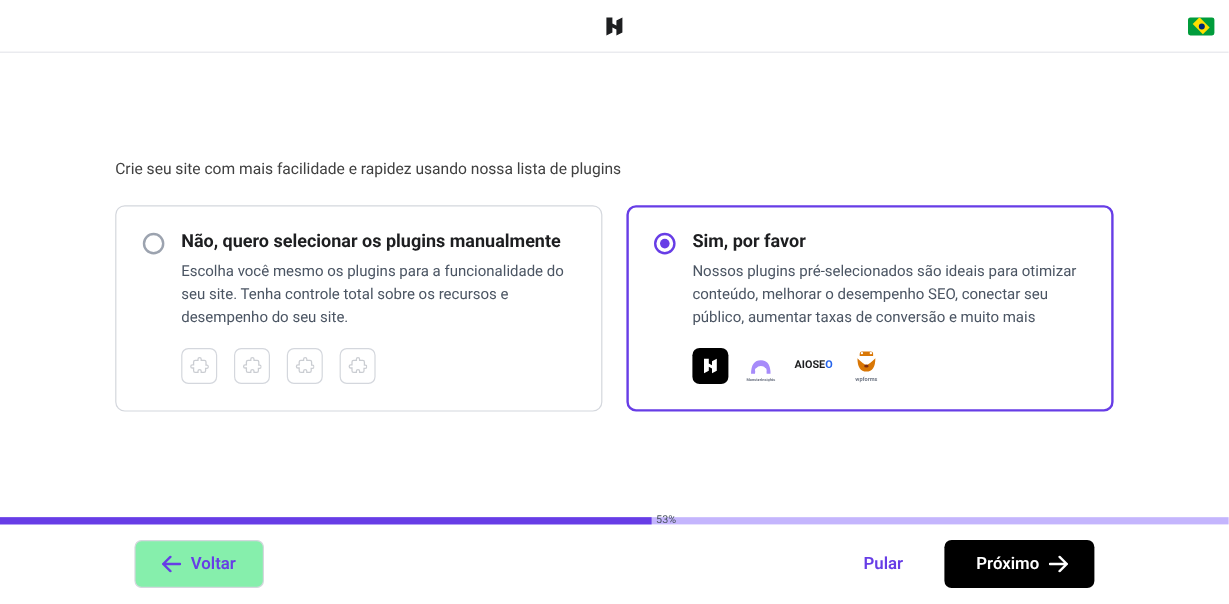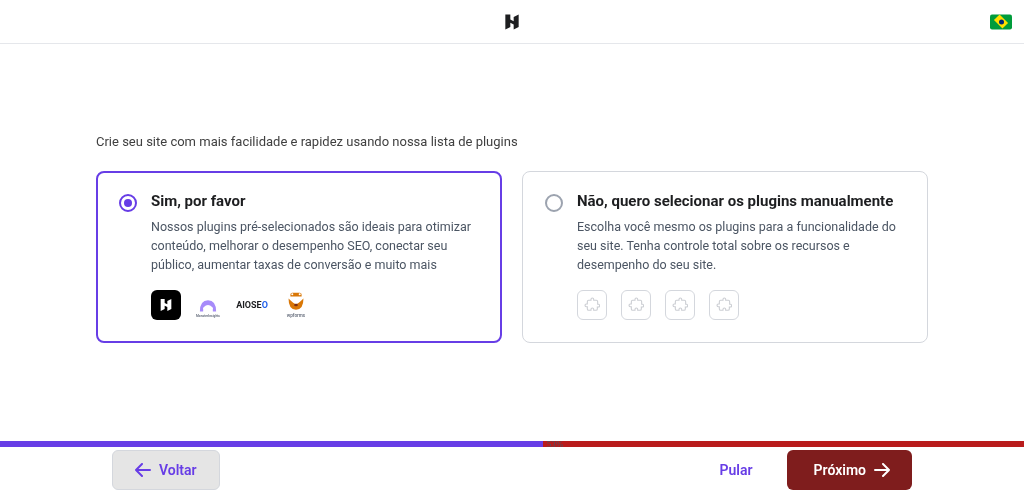--- a/index.html
+++ b/index.html
@@ -146,24 +146,23 @@
     border: 1px solid #d4d7dd;
     border-radius: 6px;
     display:flex;align-items:center;justify-content:center;
   }
   .plugin-empty svg { opacity: .35; }
 
   
   .progress-bar {
     position: absolute;
     left: 0; right: 0;
-    top: 441px;
+    top: 431px;
     height: 6px;
-    background: #b91c1c;
-    font-family: Liberation Serif, serif;
+    background: #c4b5fd;
   }
   .progress-fill {
     height: 100%;
     background: #673de6;
     width: 53%;
     position: relative;
   }
   .progress-label {
     position: absolute;
     left: 100%;
@@ -190,36 +189,36 @@
     justify-content:center;
     font-size: 14px;
     font-weight: 600;
     cursor:pointer;
     gap:8px;
     padding: 0 22px;
   }
   .btn-back {
     border: 1px solid #d4d7dd;
     color: #673de6;
-    background:#e5e5e5;
+    background:#86efac;
   }
   .footer-right {
     display:flex;
     align-items:center;
     gap: 34px;
     margin-left: 16px;
   }
   .btn-skip {
     color: #673de6;
     font-size: 14px;
     font-weight: 600;
     cursor:pointer;
   }
   .btn-next {
-    background: #7f1d1d;
+    background: #000000;
     color: #fff;
     padding-left: 27px;
   }
   .arrow { display:inline-flex; }
 </style>
 </head>
 <body>
 
 <div class="header">
   <div class="logo">
@@ -227,20 +226,50 @@
       <path d="M4 3 L4 21 L10 18 L10 13 L14 15 L14 21 L20 18 L20 3 L14 6 L14 11 L10 9 L10 3 Z" fill="#1d1e20"></path>
     </svg>
   </div>
   <div class="flag"></div>
 </div>
 
 <div class="main">
   <p class="subheading">Crie seu site com mais facilidade e rapidez usando nossa lista de plugins</p>
 
   <div class="options">
+
+    <div class="option-card">
+      <div class="radio"></div>
+      <div class="option-body">
+        <div class="option-title">Não, quero selecionar os plugins manualmente</div>
+        <div class="option-desc">Escolha você mesmo os plugins para a funcionalidade do seu site. Tenha controle total sobre os recursos e desempenho do seu site.</div>
+        <div class="plugin-empty-row">
+          <div class="plugin-empty">
+            <svg width="16" height="16" viewBox="0 0 24 24" fill="none" stroke="#6b7280" stroke-width="1.6">
+                <path d="M20.5 11V7a2 2 0 0 0-2-2h-4V3.5a2 2 0 1 0-4 0V5H7a2 2 0 0 0-2 2v3.5H3.5a2 2 0 1 0 0 4H5V18a2 2 0 0 0 2 2h3.5v-1.5a2 2 0 1 1 4 0V20H18a2 2 0 0 0 2-2v-3h1.5a2 2 0 1 0 0-4Z"></path>
+              </svg>
+          </div>
+          <div class="plugin-empty">
+            <svg width="16" height="16" viewBox="0 0 24 24" fill="none" stroke="#6b7280" stroke-width="1.6">
+                <path d="M20.5 11V7a2 2 0 0 0-2-2h-4V3.5a2 2 0 1 0-4 0V5H7a2 2 0 0 0-2 2v3.5H3.5a2 2 0 1 0 0 4H5V18a2 2 0 0 0 2 2h3.5v-1.5a2 2 0 1 1 4 0V20H18a2 2 0 0 0 2-2v-3h1.5a2 2 0 1 0 0-4Z"></path>
+              </svg>
+          </div>
+          <div class="plugin-empty">
+            <svg width="16" height="16" viewBox="0 0 24 24" fill="none" stroke="#6b7280" stroke-width="1.6">
+                <path d="M20.5 11V7a2 2 0 0 0-2-2h-4V3.5a2 2 0 1 0-4 0V5H7a2 2 0 0 0-2 2v3.5H3.5a2 2 0 1 0 0 4H5V18a2 2 0 0 0 2 2h3.5v-1.5a2 2 0 1 1 4 0V20H18a2 2 0 0 0 2-2v-3h1.5a2 2 0 1 0 0-4Z"></path>
+              </svg>
+          </div>
+          <div class="plugin-empty">
+            <svg width="16" height="16" viewBox="0 0 24 24" fill="none" stroke="#6b7280" stroke-width="1.6">
+                <path d="M20.5 11V7a2 2 0 0 0-2-2h-4V3.5a2 2 0 1 0-4 0V5H7a2 2 0 0 0-2 2v3.5H3.5a2 2 0 1 0 0 4H5V18a2 2 0 0 0 2 2h3.5v-1.5a2 2 0 1 1 4 0V20H18a2 2 0 0 0 2-2v-3h1.5a2 2 0 1 0 0-4Z"></path>
+              </svg>
+          </div>
+        </div>
+      </div>
+    </div>
 
     <div class="option-card selected">
       <div class="radio"></div>
       <div class="option-body">
         <div class="option-title">Sim, por favor</div>
         <div class="option-desc">Nossos plugins pré-selecionados são ideais para otimizar conteúdo, melhorar o desempenho SEO, conectar seu público, aumentar taxas de conversão e muito mais</div>
         <div class="plugin-row">
           <div class="plugin-badge p1">
             <svg width="16" height="16" viewBox="0 0 24 24">
                 <path d="M4 3 L4 21 L10 18 L10 13 L14 15 L14 21 L20 18 L20 3 L14 6 L14 11 L10 9 L10 3 Z" fill="#fff"></path>
@@ -260,50 +289,20 @@
           </div>
           <div class="plugin-badge p4">
             <svg width="30" height="28" viewBox="0 0 32 30">
               <path d="M10 4 Q10 2 12 2 L20 2 Q22 2 22 4 L22 6 L10 6 Z" fill="#d97706"></path>
               <circle cx="12" cy="3.5" r="1.1" fill="#fff"></circle>
               <circle cx="20" cy="3.5" r="1.1" fill="#fff"></circle>
               <path d="M8 8 Q14 14 16 14 Q18 14 24 8 Q24 20 16 20 Q8 20 8 8 Z" fill="#d97706"></path>
               <ellipse cx="16" cy="15" rx="2" ry="1.4" fill="#7c2d12"></ellipse>
               <text x="16" y="28" text-anchor="middle" font-size="5" fill="#6b7280" font-weight="600">wpforms</text>
             </svg>
-          </div>
-        </div>
-      </div>
-    </div>
-
-    <div class="option-card">
-      <div class="radio"></div>
-      <div class="option-body">
-        <div class="option-title">Não, quero selecionar os plugins manualmente</div>
-        <div class="option-desc">Escolha você mesmo os plugins para a funcionalidade do seu site. Tenha controle total sobre os recursos e desempenho do seu site.</div>
-        <div class="plugin-empty-row">
-          <div class="plugin-empty">
-            <svg width="16" height="16" viewBox="0 0 24 24" fill="none" stroke="#6b7280" stroke-width="1.6">
-                <path d="M20.5 11V7a2 2 0 0 0-2-2h-4V3.5a2 2 0 1 0-4 0V5H7a2 2 0 0 0-2 2v3.5H3.5a2 2 0 1 0 0 4H5V18a2 2 0 0 0 2 2h3.5v-1.5a2 2 0 1 1 4 0V20H18a2 2 0 0 0 2-2v-3h1.5a2 2 0 1 0 0-4Z"></path>
-              </svg>
-          </div>
-          <div class="plugin-empty">
-            <svg width="16" height="16" viewBox="0 0 24 24" fill="none" stroke="#6b7280" stroke-width="1.6">
-                <path d="M20.5 11V7a2 2 0 0 0-2-2h-4V3.5a2 2 0 1 0-4 0V5H7a2 2 0 0 0-2 2v3.5H3.5a2 2 0 1 0 0 4H5V18a2 2 0 0 0 2 2h3.5v-1.5a2 2 0 1 1 4 0V20H18a2 2 0 0 0 2-2v-3h1.5a2 2 0 1 0 0-4Z"></path>
-              </svg>
-          </div>
-          <div class="plugin-empty">
-            <svg width="16" height="16" viewBox="0 0 24 24" fill="none" stroke="#6b7280" stroke-width="1.6">
-                <path d="M20.5 11V7a2 2 0 0 0-2-2h-4V3.5a2 2 0 1 0-4 0V5H7a2 2 0 0 0-2 2v3.5H3.5a2 2 0 1 0 0 4H5V18a2 2 0 0 0 2 2h3.5v-1.5a2 2 0 1 1 4 0V20H18a2 2 0 0 0 2-2v-3h1.5a2 2 0 1 0 0-4Z"></path>
-              </svg>
-          </div>
-          <div class="plugin-empty">
-            <svg width="16" height="16" viewBox="0 0 24 24" fill="none" stroke="#6b7280" stroke-width="1.6">
-                <path d="M20.5 11V7a2 2 0 0 0-2-2h-4V3.5a2 2 0 1 0-4 0V5H7a2 2 0 0 0-2 2v3.5H3.5a2 2 0 1 0 0 4H5V18a2 2 0 0 0 2 2h3.5v-1.5a2 2 0 1 1 4 0V20H18a2 2 0 0 0 2-2v-3h1.5a2 2 0 1 0 0-4Z"></path>
-              </svg>
           </div>
         </div>
       </div>
     </div>
   </div>
 </div>
 
 <div class="progress-bar">
   <div class="progress-fill">
     <span class="progress-label">53%</span>

